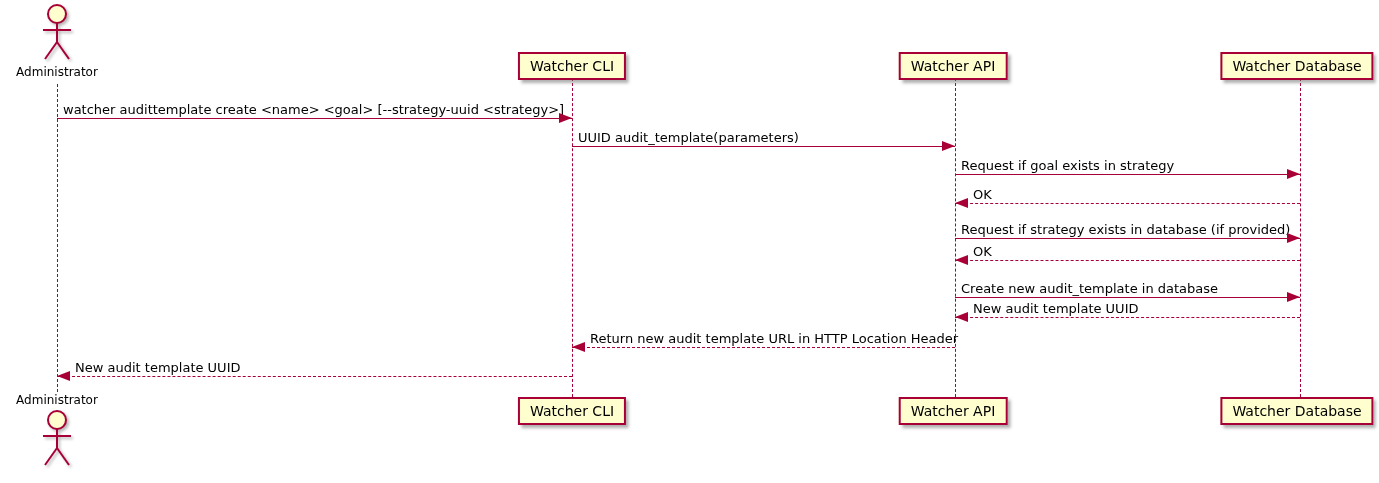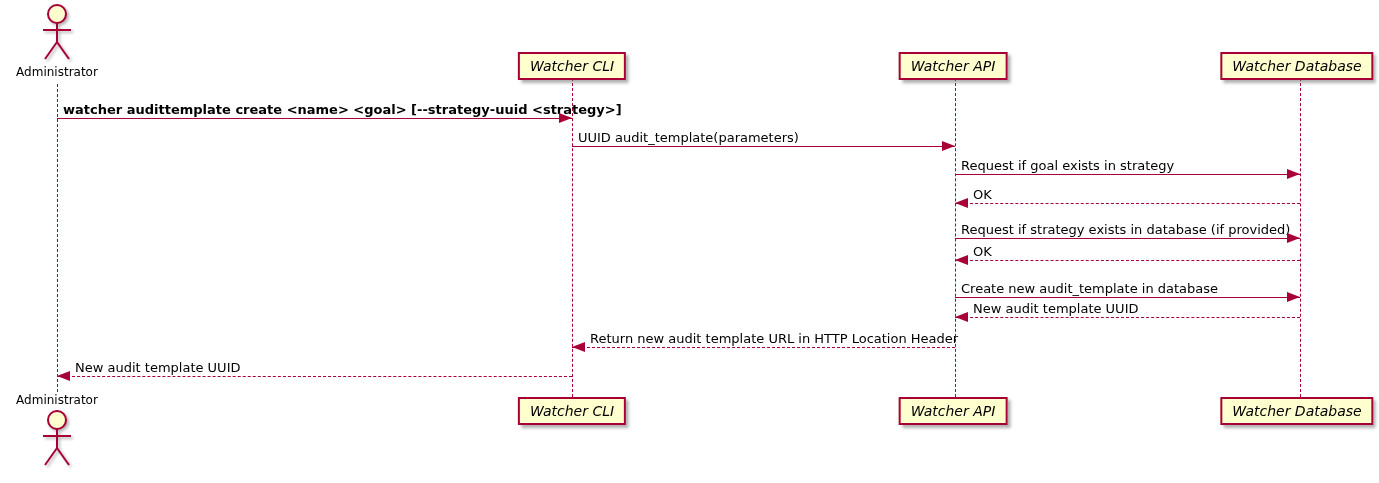--- a/index.html
+++ b/index.html
@@ -14,21 +14,20 @@
     overflow:hidden;
   }
   .lifeline{
     position:absolute;width:0;border-left:1px dashed var(--accent);
   }
   .pbox{
     position:absolute;transform:translateX(-50%);
     background:var(--fill);border:2px solid var(--accent);
     font-size:14px;line-height:20px;padding:2px 10px;white-space:nowrap;
     box-shadow:3px 3px 3px rgba(110,110,110,0.55);
-    font-style:italic;
   }
   .actor-label{
     position:absolute;transform:translateX(-50%);
     font-size:12px;line-height:16px;white-space:nowrap;
   }
   .actor-fig{
     position:absolute;
     filter:drop-shadow(2px 2px 1.5px rgba(120,120,120,0.55));
   }
   .msg{position:absolute;}
@@ -58,21 +57,21 @@
   <line x1="4" y1="27" x2="32" y2="27" stroke="#A80036" stroke-width="2"></line>
   <line x1="18" y1="39" x2="6" y2="56" stroke="#A80036" stroke-width="2"></line>
   <line x1="18" y1="39" x2="30" y2="56" stroke="#A80036" stroke-width="2"></line>
 </svg>
 <div class="actor-label" style="left:57px;top:64px;">Administrator</div>
 
 <div class="pbox" style="left:572px;top:52px;">Watcher CLI</div>
 <div class="pbox" style="left:953px;top:52px;">Watcher API</div>
 <div class="pbox" style="left:1297px;top:52px;">Watcher Database</div>
 
-<div class="msg solid" style="left:57px;top:102px;width:515px;font-weight:bold;">
+<div class="msg solid" style="left:57px;top:102px;width:515px;">
   <div class="msg-label">watcher audittemplate create &lt;name&gt; &lt;goal&gt; [--strategy-uuid &lt;strategy&gt;]</div>
   <div class="msg-line"></div>
   <div class="arr right"></div>
 </div>
 
 <div class="msg solid" style="left:572px;top:130px;width:383px;">
   <div class="msg-label">UUID audit_template(parameters)</div>
   <div class="msg-line"></div>
   <div class="arr right"></div>
 </div>

